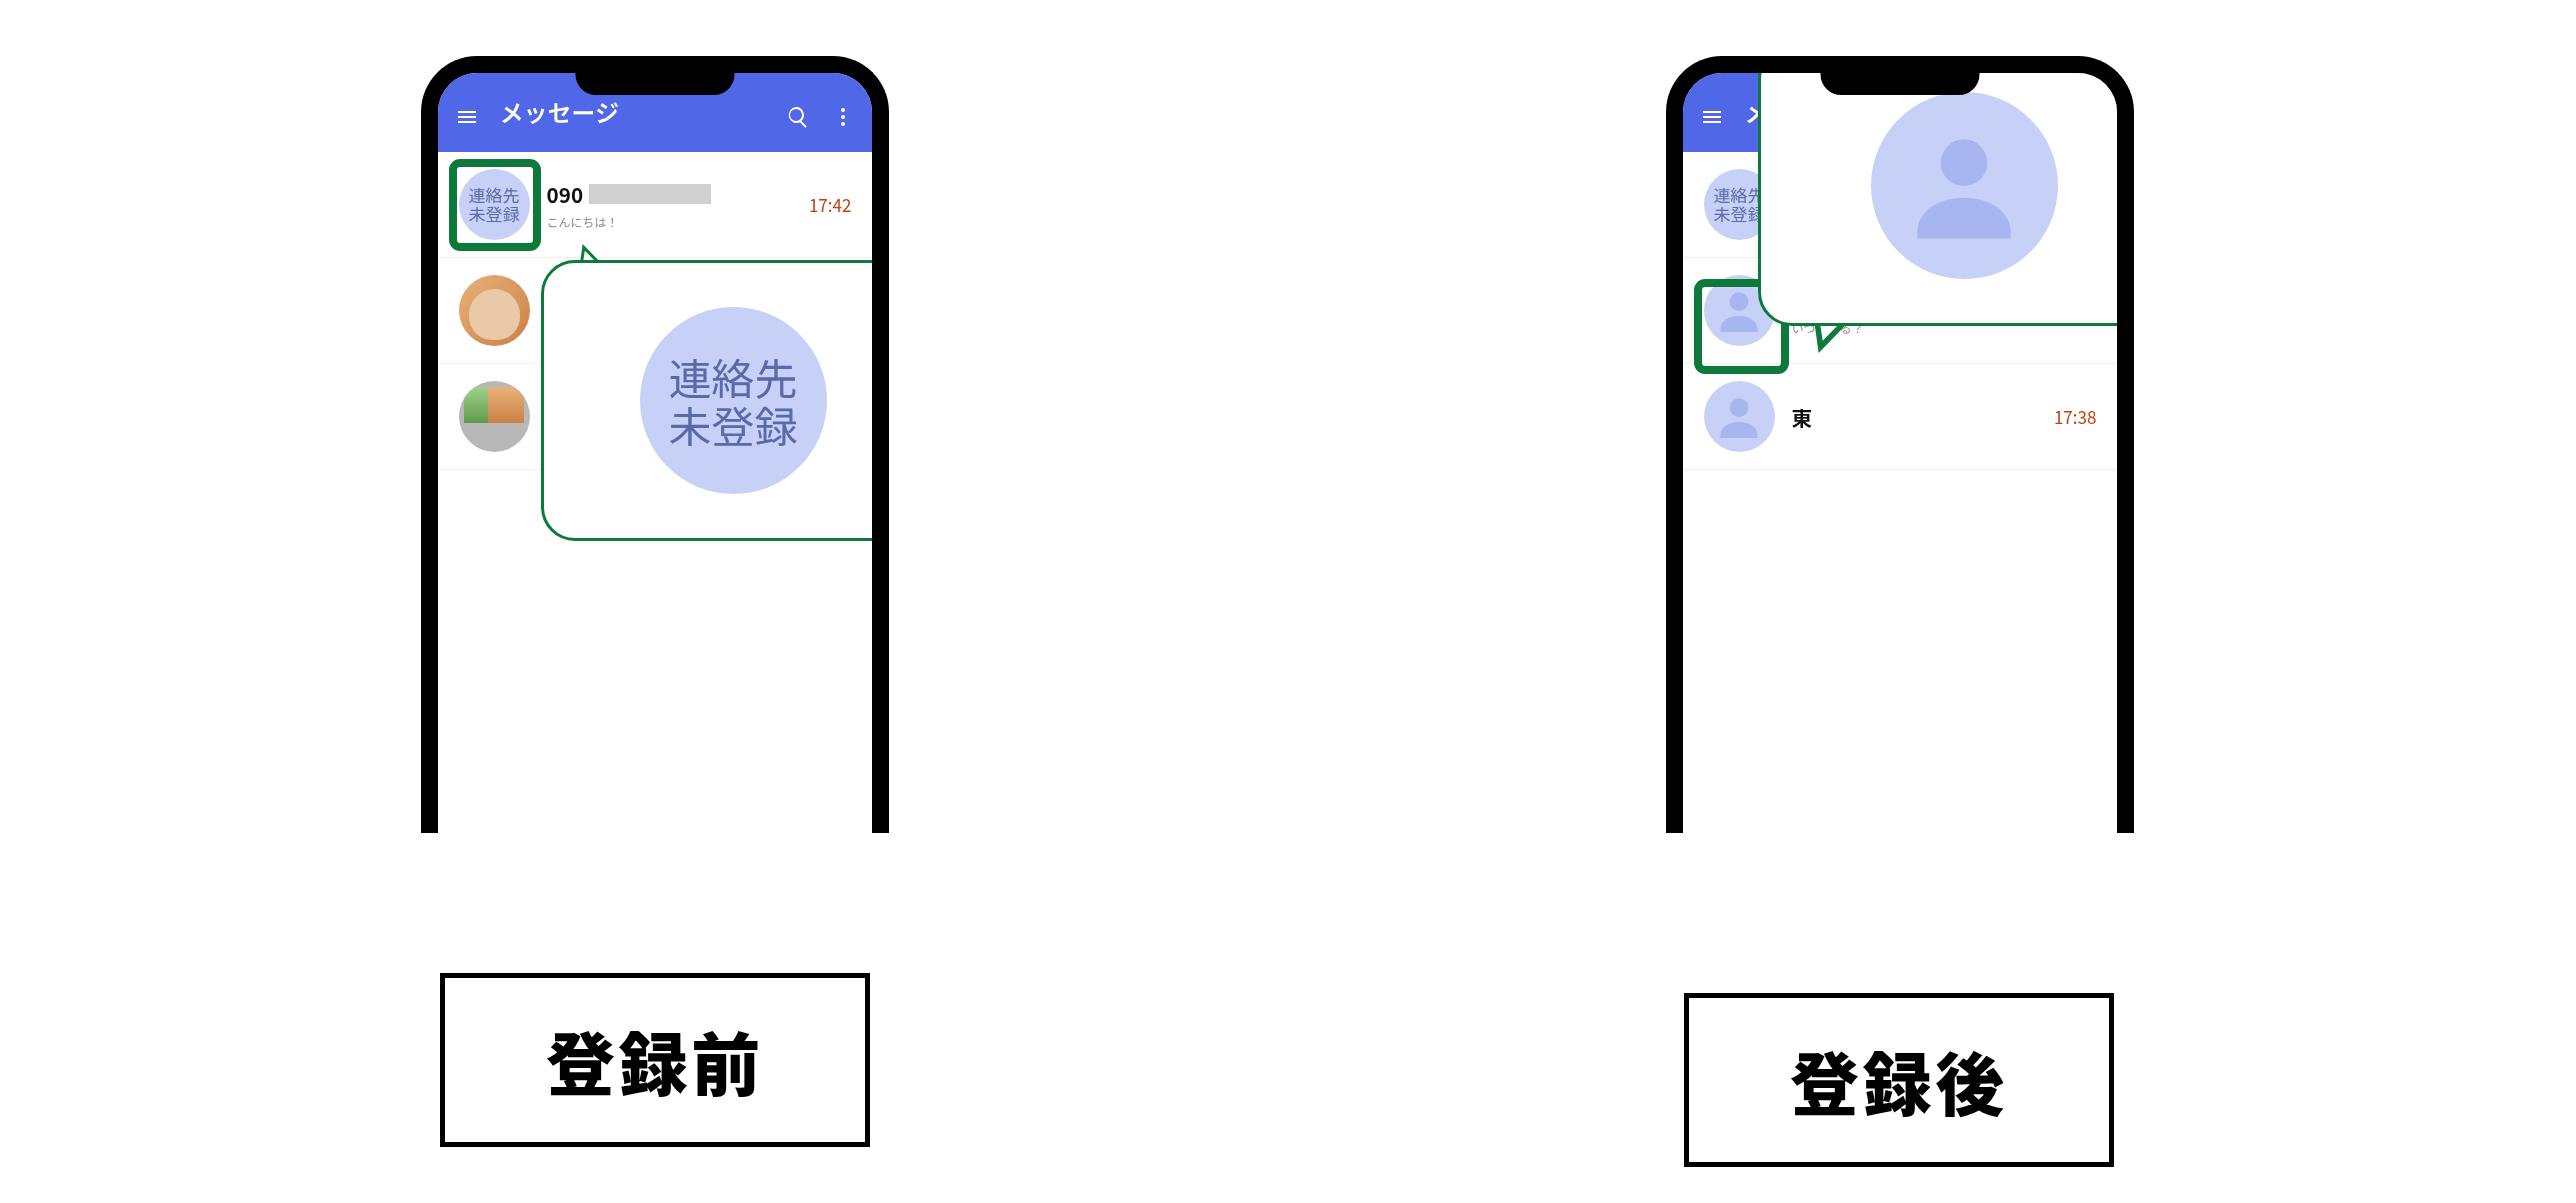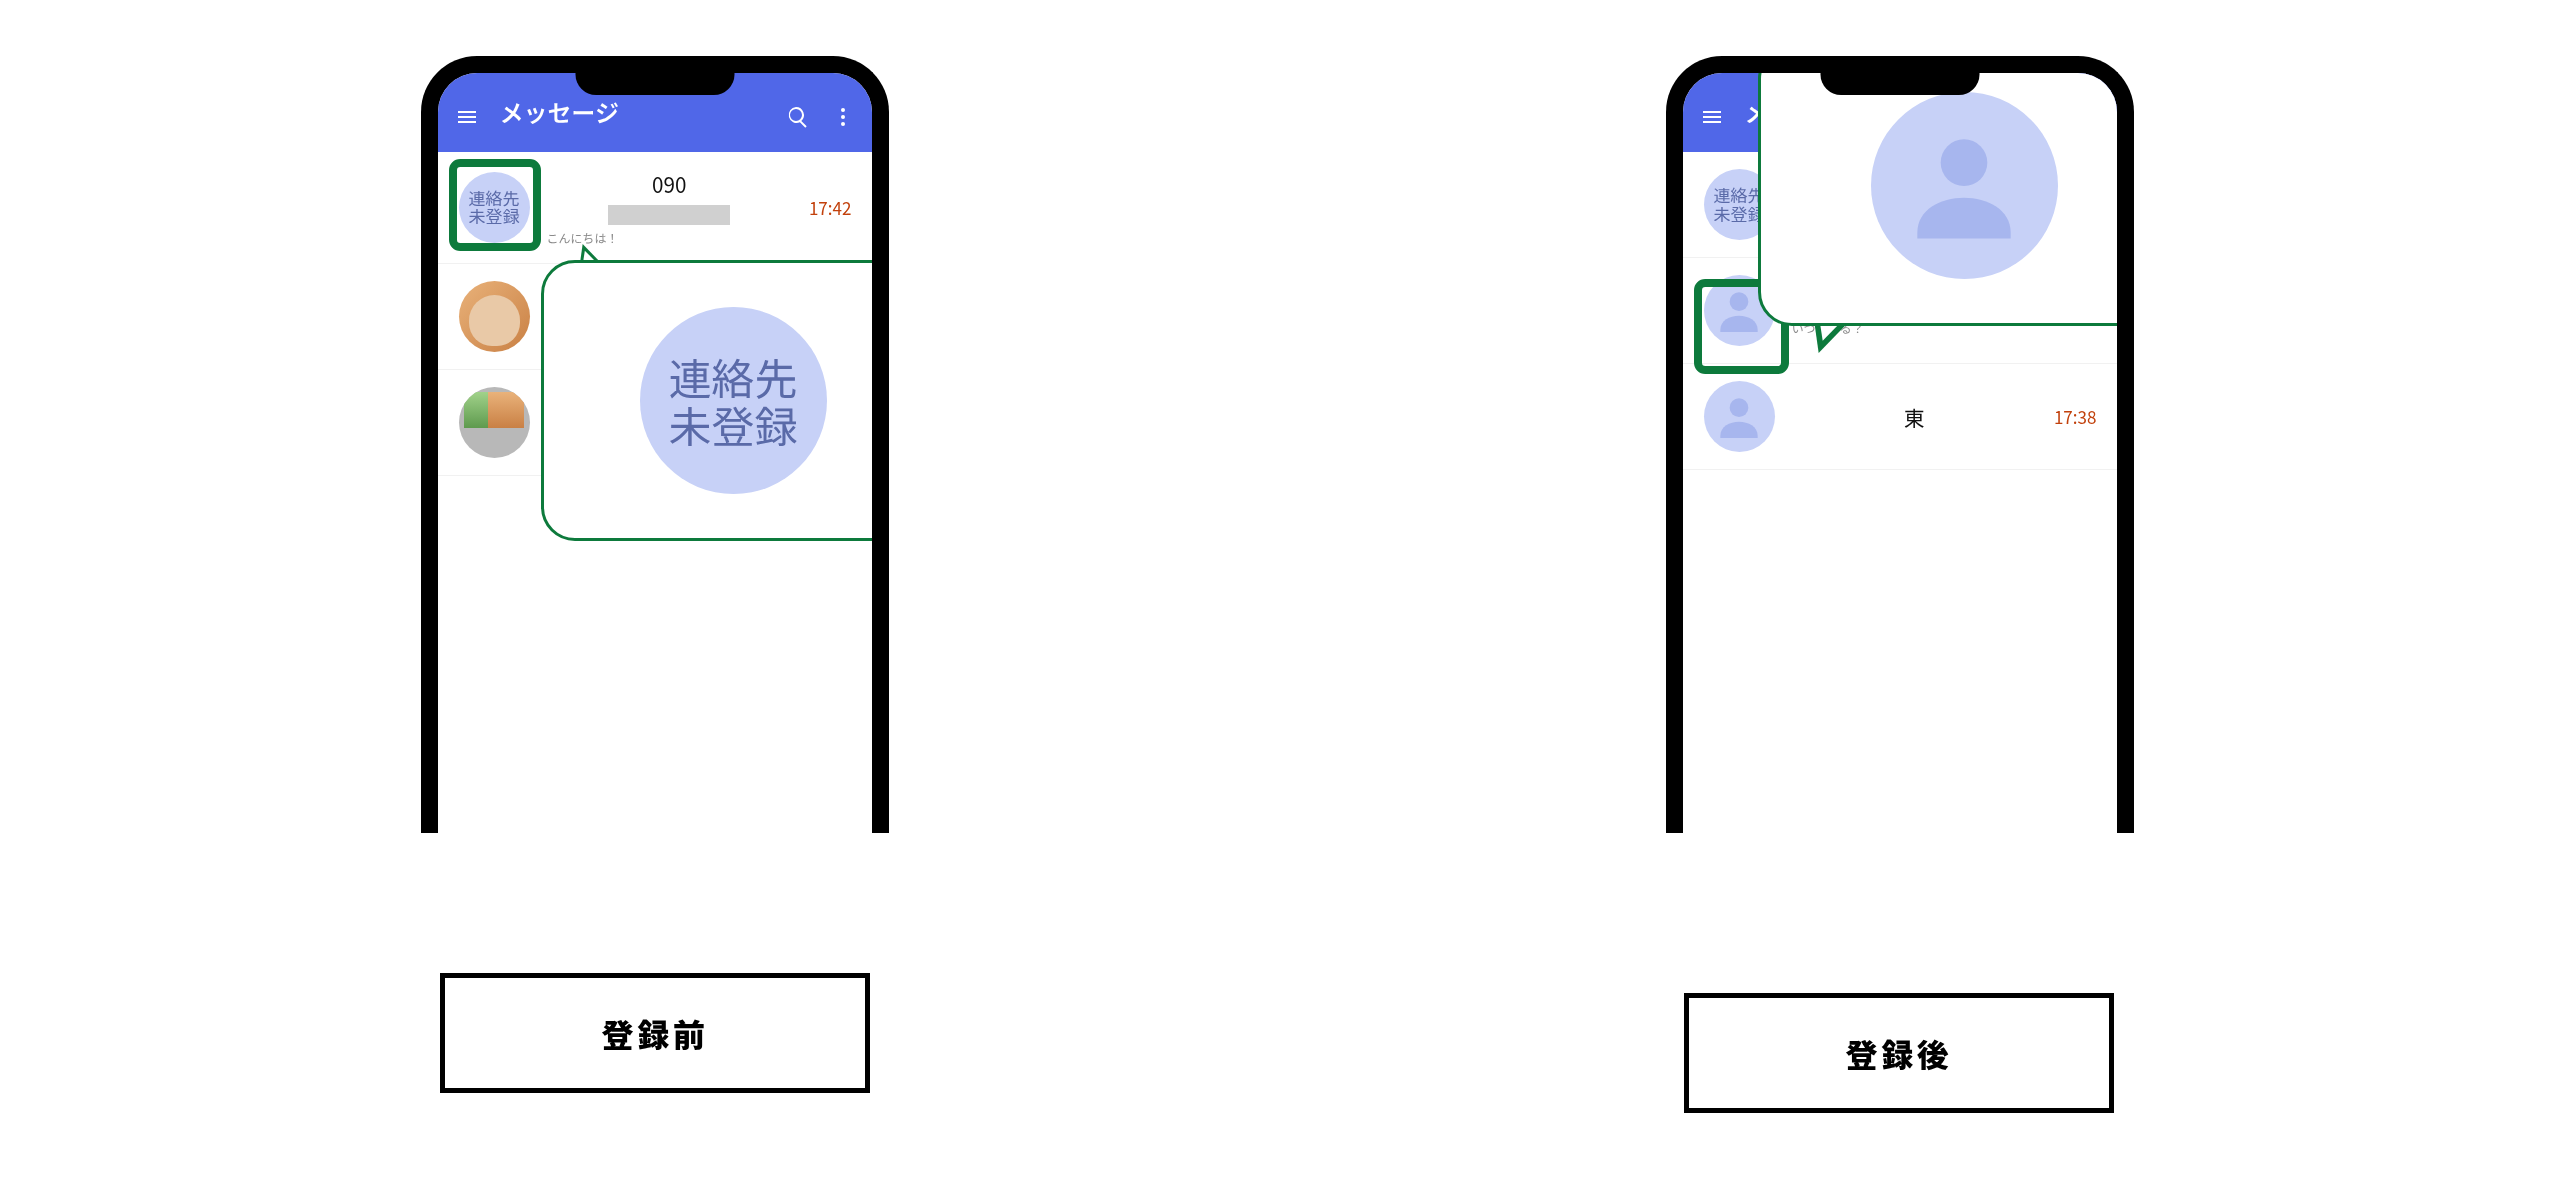--- a/index.html
+++ b/index.html
@@ -96,21 +96,21 @@
   .avatar.photo2::after {
     content: ""; position: absolute; }
   .avatar.photo2::before {
     width: 36px; height: 36px; background: linear-gradient(180deg,#a1d28a,#5e9a4e); top:5.6px; left:5.6px;
   }
   .avatar.photo2::after {
     width: 36px; height: 36px; background: linear-gradient(180deg,#e9b27a,#c98044); top:5.6px; right:5.6px;
   }
   .avatar.person svg { width: 56px; height: 56px; fill: #a7b6ee; }
   .msg-body { flex: 1; min-width: 0; }
-  .msg-name { font-size: 20.6px; color: #111; font-weight: 400; display: flex; align-items: center; gap: 5.6px; flex-direction: column;}
+  .msg-name { font-size: 20.6px; color: #111; font-weight: 700; display: flex; align-items: center; gap: 5.6px;}
   .msg-name .masked {
     display: inline-block; width: 122px; height: 20.6px; background: #d0d0d0; vertical-align: middle;
   }
   .msg-preview { font-size: 12px; color: #8a8a8a; margin-top: 3.7px; }
   .msg-time { font-size: 17px; color: #c2410c; }
 
   
   .hl-square {
     position: absolute;
     border: 8.4px solid #0d7a3c;
@@ -141,21 +141,21 @@
     width: 0; height: 0;
     z-index: 4;
   }
   
   .caption {
     position: absolute;
     width: 430px;
     border: 5.6px solid #000;
     text-align: center;
     padding: 32px 12px;
-    font-size: 32px;
+    font-size: 69px;
     font-weight: 900;
     letter-spacing: 3.7px;
   }
   .caption.left  { left: 440px; top: 973px; }
   .caption.right { left: 1684px; top: 993px; }
 
   
   .left .hl-square { top: 86px; left: 11.2px; width: 92px; height: 92px; }
   .left .callout { top: 187px; left: 103px; width: 384px; height: 281px; }
   .left .callout-tail { top: 170px; left: 131px; border-left: 20.6px solid transparent; border-right: 20.6px solid transparent; border-bottom: 41px solid #0d7a3c; transform: rotate(-18deg); }

